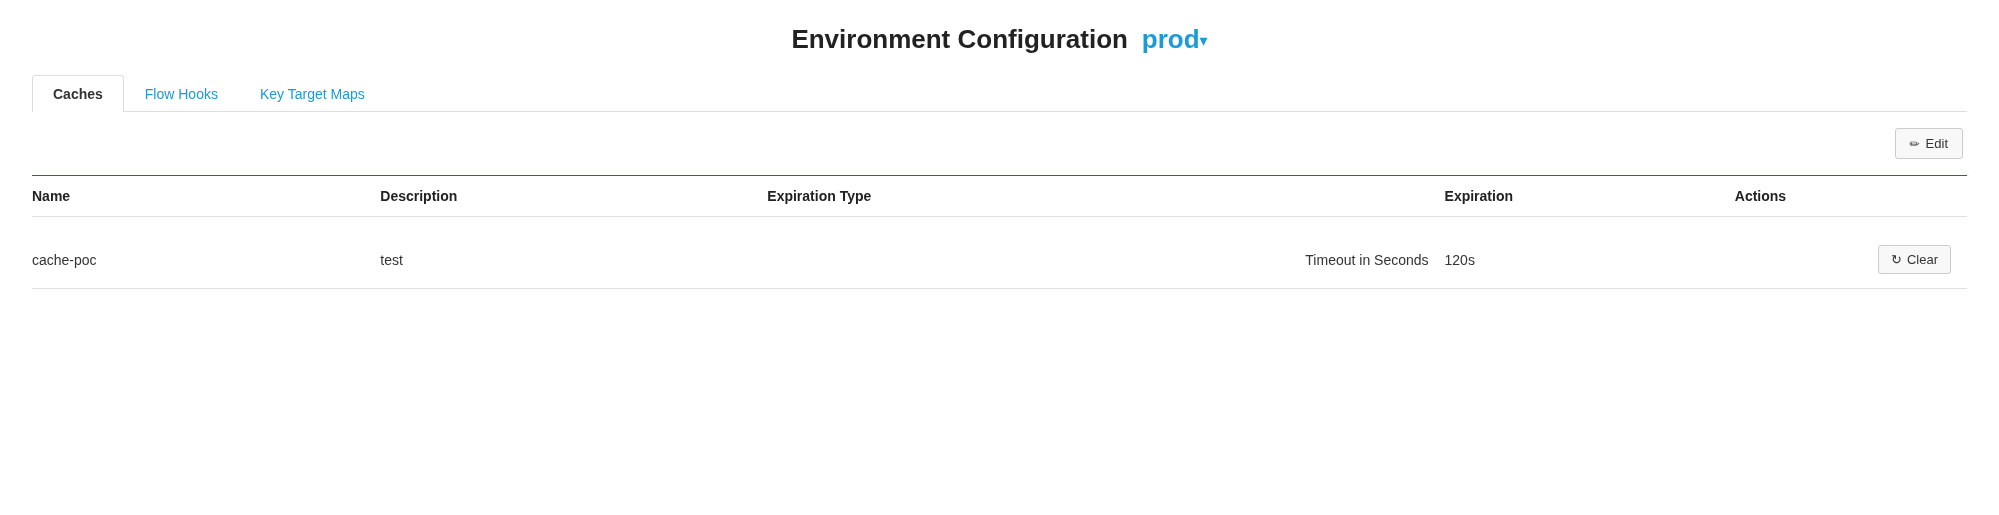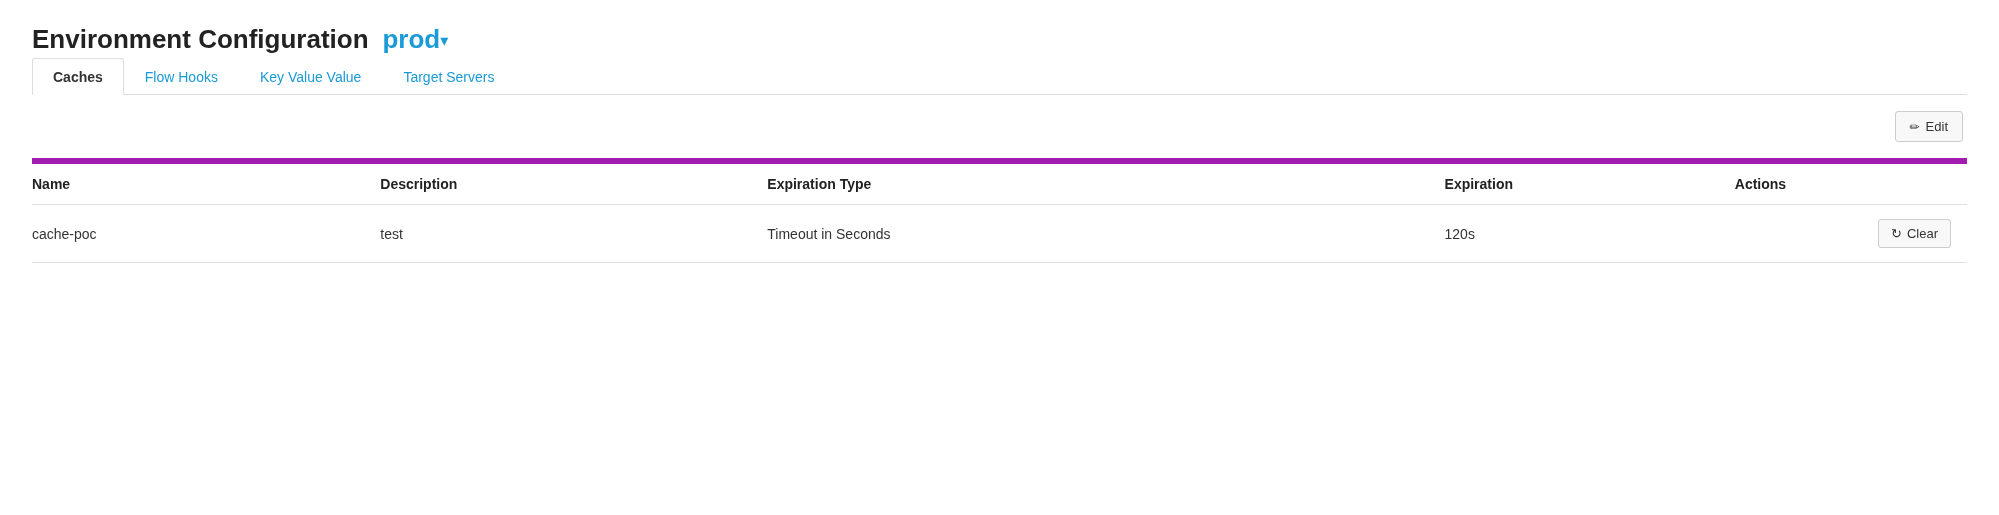--- a/index.html
+++ b/index.html
@@ -18,21 +18,22 @@
     .page-container {
       width: 1999px;
       min-height: 515px;
       background: #fff;
       padding: 24px 32px;
     }
 
     .page-header {
       display: flex;
       align-items: center;
-      margin-bottom: 3px;
+      margin-bottom: 20px;
+      justify-content: center;
     }
 
     .page-title {
       font-size: 26px;
       font-weight: 600;
       color: #222;
       margin-right: 10px;
     }
 
     .env-selector {
@@ -107,50 +108,50 @@
     .edit-icon {
       font-size: 12px;
     }
 
     .data-table {
       width: 100%;
       border-collapse: collapse;
     }
 
     .data-table thead tr {
-      border-top: 6px solid #a21caf;
+      border-top: 1px solid #a21caf;
       border-bottom: 1px solid #e0e0e0;
     }
 
     .data-table th {
       text-align: left;
       padding: 12px 16px 12px 0;
       font-weight: 700;
       font-size: 14px;
       color: #222;
     }
 
     .data-table th:first-child {
       padding-left: 0;
     }
 
     .data-table td {
-      padding: 14px 16px 14px 0;
+      padding: 28px 16px 14px 0;
       font-size: 14px;
       color: #333;
       border-bottom: 1px solid #e0e0e0;
     }
 
     .data-table td:first-child {
       padding-left: 0;
     }
 
     .col-name { width: 18%; }
     .col-description { width: 20%; margin-left: 21px; }
-    .col-expiration-type { width: 35%; }
+    .col-expiration-type { width: 35%; text-align: right; }
     .col-expiration { width: 15%; }
     .col-actions { width: 12%; text-align: right; }
 
     .th-actions {
       text-align: right;
     }
 
     .clear-button {
       display: inline-flex;
       align-items: center;
@@ -183,24 +184,21 @@
   </div>
 
   <div class="tabs-container">
     <div class="tab active">
       <span>Caches</span>
     </div>
     <div class="tab">
       <span>Flow Hooks</span>
     </div>
     <div class="tab">
-      <span>Key Value Value</span>
-    </div>
-    <div class="tab">
-      <span>Target Servers</span>
+      <span>Key Target Maps</span>
     </div>
   </div>
 
   <div class="content-area">
 
     <div class="toolbar">
       <button class="edit-button">
         <span class="edit-icon">✏</span>
         <span>Edit</span>
       </button>

